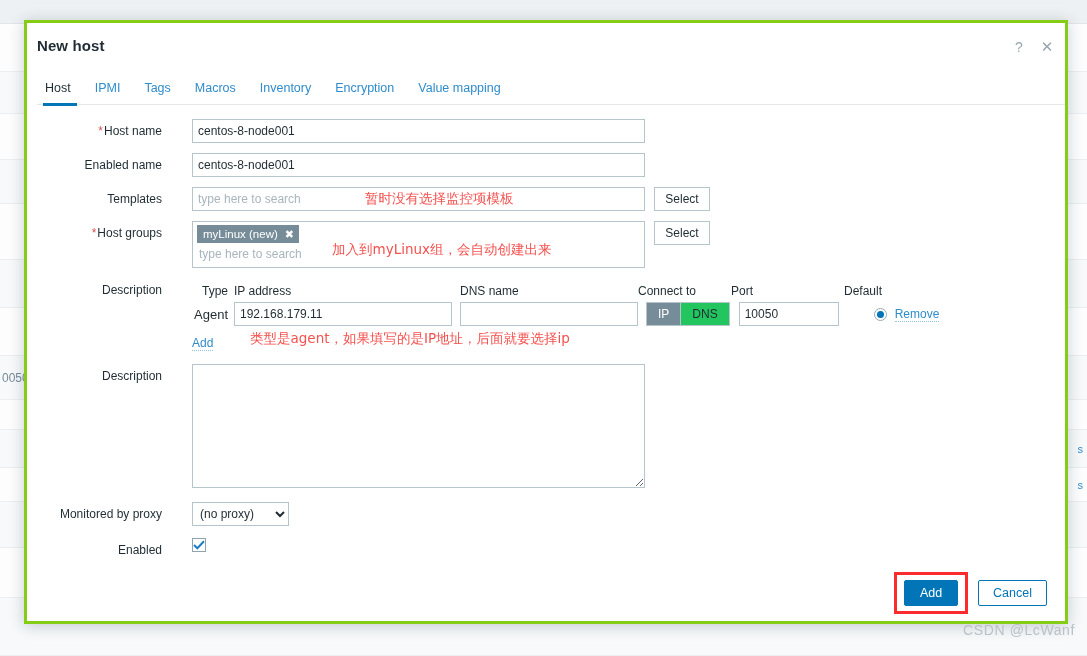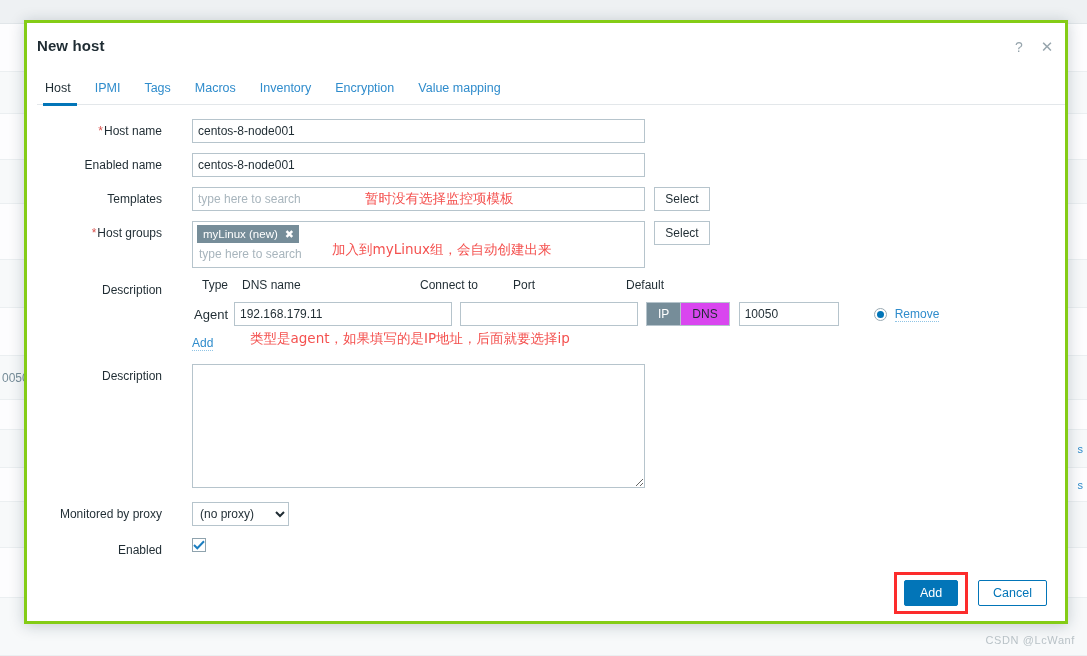--- a/index.html
+++ b/index.html
@@ -176,41 +176,41 @@
     position: absolute;
     color: #f4514f;
     font-size: 13.5px;
     white-space: nowrap;
     font-family: "DejaVu Sans", "Liberation Sans", sans-serif;
     pointer-events: none;
   }
 
   
   .iface-head {
-    display: flex; font-size: 12px; color: #1f2c33; height: 20px; align-items: flex-start;
+    display: flex; font-size: 12px; color: #1f2c33; height: 20px; align-items: flex-end;
   }
   .iface-head .c-type   { width: 42px; }
   .iface-head .c-ip     { width: 218px; }
   .iface-head .c-dns    { width: 178px; }
   .iface-head .c-conn   { width: 93px; }
   .iface-head .c-port   { width: 113px; }
   .iface-head .c-def    { width: 80px; }
 
   .iface-row { display: flex; align-items: center; margin-top: 4px; }
   .iface-type { width: 42px; font-size: 13px; color: #1f2c33; text-align: right; padding-right: 6px; }
   .ip-input   { width: 218px; }
   .dns-input  { width: 178px; margin-left: 8px; }
   .seg {
     display: flex; margin-left: 8px;
     border: 1px solid #b6c4cc; height: 24px;
   }
   .seg span {
     display: flex; align-items: center; justify-content: center;
     font-size: 12px; padding: 0 11px; cursor: pointer;
-    color: #1f2c33; background: #d946ef;
+    color: #1f2c33; background: #22c55e;
   }
   .seg span.on { background: #768d99; color: #fff; }
   .seg span + span { border-left: 1px solid #b6c4cc; }
   .port-input { width: 100px; margin-left: 9px; }
   .def-wrap { display: flex; align-items: center; margin-left: 35px; gap: 8px; }
   .radio {
     width: 13px; height: 13px; border-radius: 50%;
     border: 1px solid #9aaab3; background: #fff;
     display: inline-flex; align-items: center; justify-content: center;
     cursor: pointer;
@@ -273,22 +273,22 @@
     background: #fff; color: #0275b8;
     border: 1px solid #0275b8;
     height: 26px; min-width: 68px;
     font-size: 12.5px; font-family: inherit;
     cursor: pointer; border-radius: 2px;
     padding: 0 14px;
   }
 
   .watermark {
     position: absolute;
-    right: 12px; bottom: 10px;
-    font-size: 11px;
+    right: 12px; bottom: 18px;
+    font-size: 14px;
     color: #b9c2c7;
     letter-spacing: 0.6px;
     user-select: none;
   }
 </style>
 </head>
 <body>
 
 <div id="bg-layer">
   <div class="bg-topbar"></div>
@@ -380,20 +380,21 @@
         <button class="btn-select">Select</button>
         <span class="note" style="left:140px; top:20px;">加入到myLinux组，会自动创建出来</span>
       </div>
     </div>
 
     <div class="frow" style="margin-bottom:4px;">
       <div class="flabel">Description</div>
       <div class="fctrl" style="display:block;">
         <div class="iface-head">
           <span class="c-type" style="text-align:right;padding-right:6px;">Type</span>
+          <span class="c-ip">IP address</span>
           <span class="c-dns" style="margin-left:8px;">DNS name</span>
           <span class="c-conn">Connect to</span>
           <span class="c-port">Port</span>
           <span class="c-def">Default</span>
         </div>
 
         <div class="iface-row">
           <span class="iface-type">Agent</span>
           <input class="txt ip-input" type="text" value="192.168.179.11" style="">
           <input class="txt dns-input" type="text" value="" style="">

